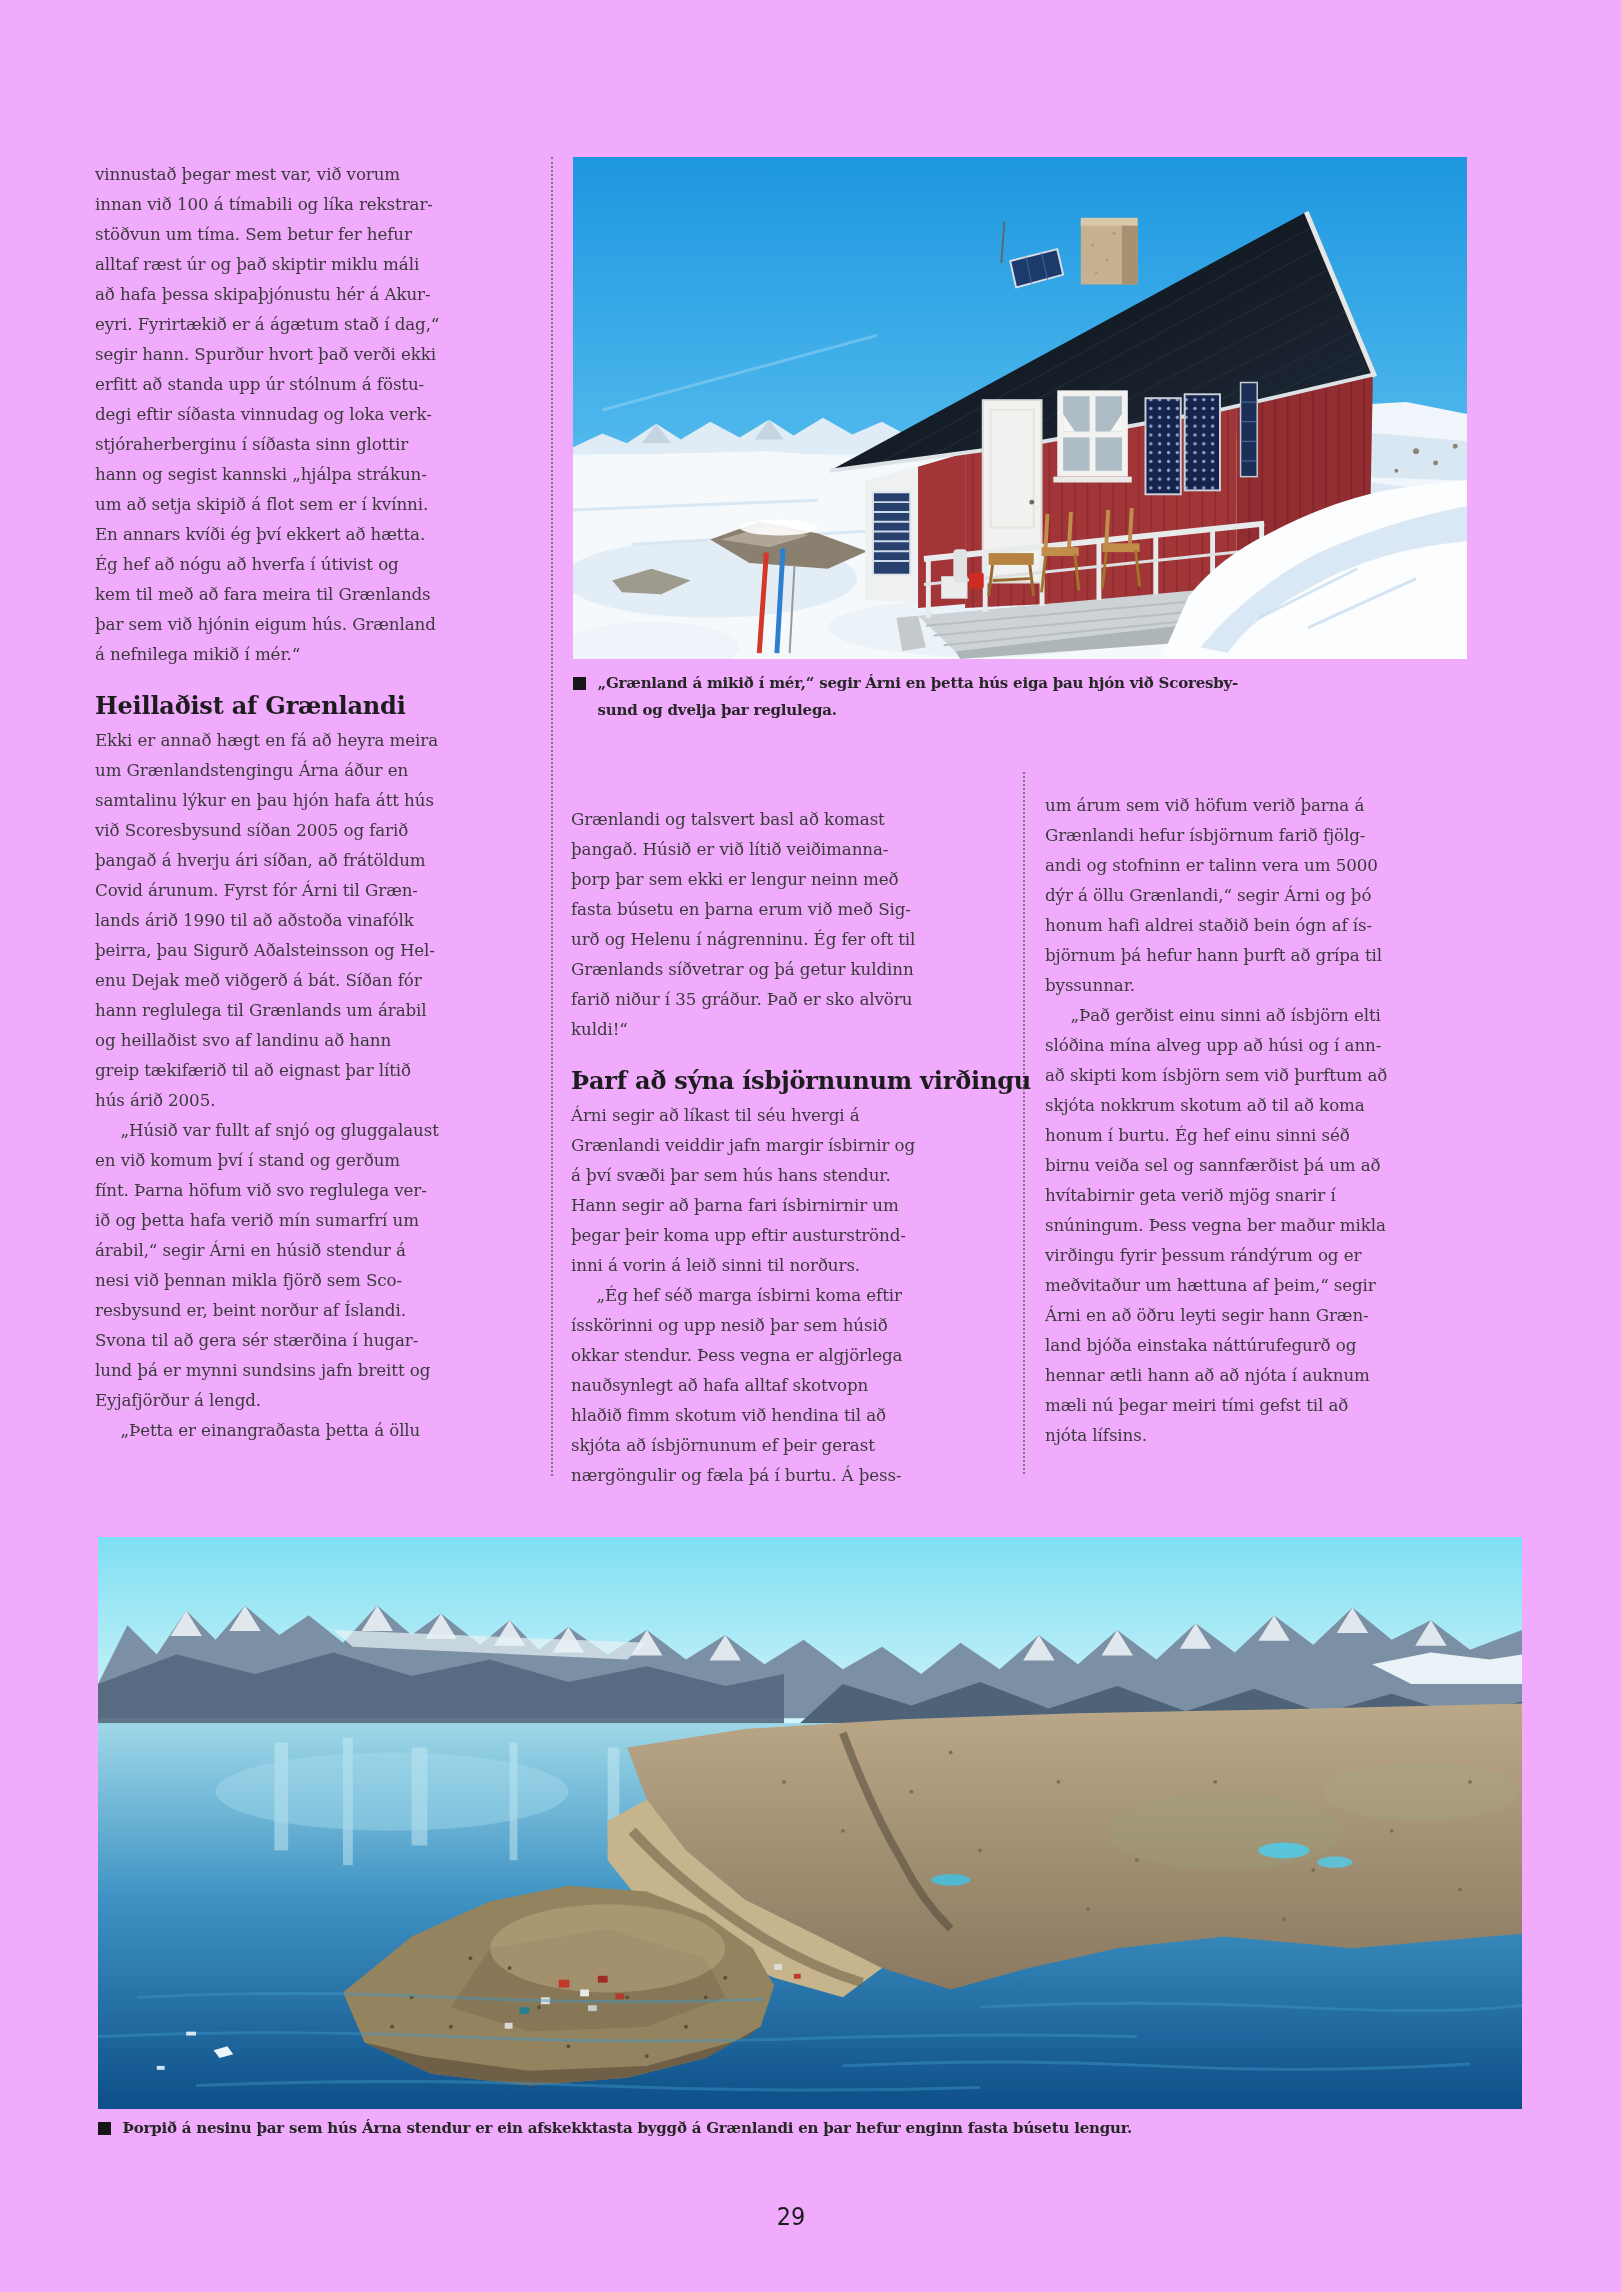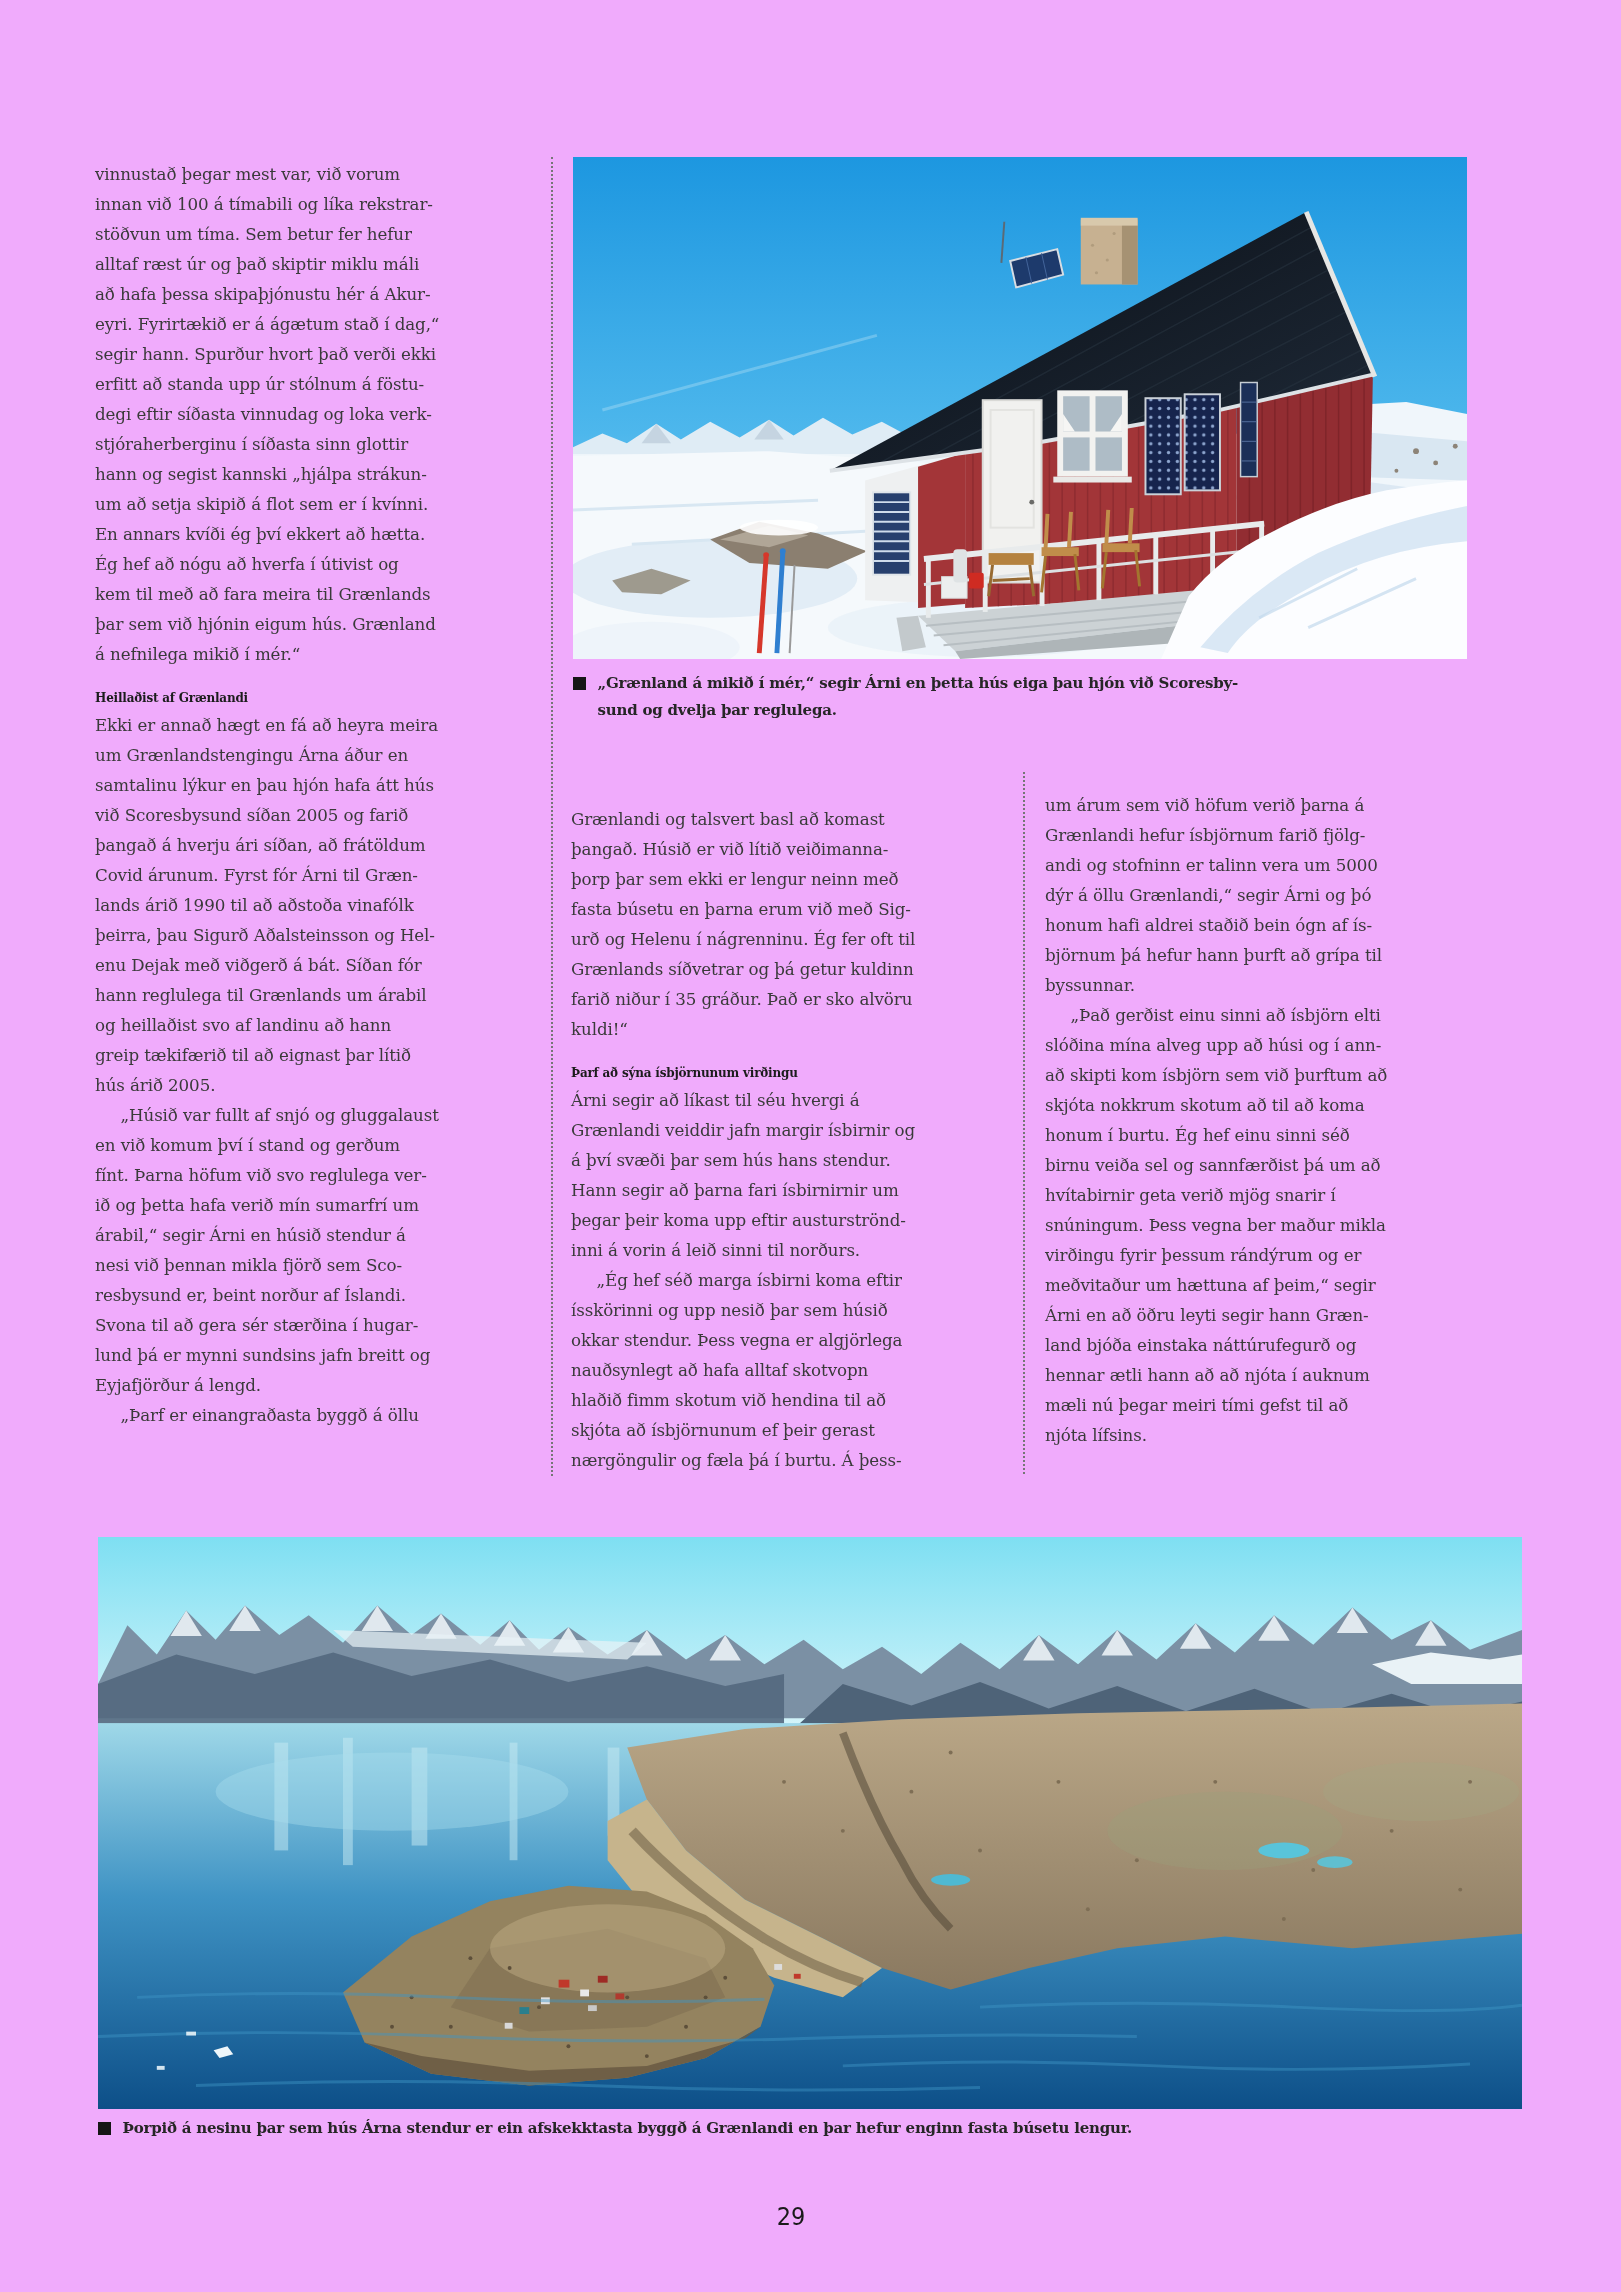--- a/index.html
+++ b/index.html
@@ -1,21 +1,21 @@
 <!DOCTYPE html>
 <html><head>
 <meta charset="utf-8">
 <style>
   html,body{margin:0;padding:0;background:#ffffff;}
   .page{position:relative;width:1621px;height:2293px;background:#f0abfc;
         font-family:"DejaVu Serif", serif;color:#3a3a3a;overflow:hidden;padding-left:46px;}
   .col{position:absolute;}
   .para{font-size:16.7px;line-height:30px;white-space:pre;letter-spacing:-0.1px;}
   .indent{text-indent:25.5px;}
-  .section-heading{font-size:12px;font-weight:bold;color:#1c1c1c;margin:21.6px 0 5.9px 0;white-space:pre;letter-spacing:-0.2px;}
+  .section-heading{font-size:24px;font-weight:bold;color:#1c1c1c;margin:21.6px 0 5.9px 0;white-space:pre;letter-spacing:-0.2px;}
   .dotted-sep{position:absolute;width:0;border-left:2px dotted #767676;}
   .photo{position:absolute;overflow:hidden;}
   .photo svg{display:block;}
   .caption{position:absolute;font-size:15px;font-weight:bold;color:#262626;line-height:26.5px;}
   .cap-bullet{position:absolute;left:0;top:6.9px;width:12.7px;height:12.7px;background:#161616;}
   .cap-text{display:block;margin-left:24.5px;white-space:pre;letter-spacing:-0.2px;}
   .page-number{position:absolute;left:0;top:2201px;width:1582px;text-align:center;
                font-family:"DejaVu Sans", sans-serif;font-size:25.5px;color:#1a1a1a;
                transform:scaleX(0.88);}
 </style>
@@ -59,21 +59,21 @@
     <div class="para indent">„Húsið var fullt af snjó og gluggalaust
 en við komum því í stand og gerðum
 fínt. Þarna höfum við svo reglulega ver-
 ið og þetta hafa verið mín sumarfrí um
 árabil,“ segir Árni en húsið stendur á
 nesi við þennan mikla fjörð sem Sco-
 resbysund er, beint norður af Íslandi.
 Svona til að gera sér stærðina í hugar-
 lund þá er mynni sundsins jafn breitt og
 Eyjafjörður á lengd.</div>
-    <div class="para indent">„Þarf er einangraðasta byggð á öllu</div>
+    <div class="para indent">„Þetta er einangraðasta þetta á öllu</div>
   </div>
 
   <div class="dotted-sep" style="left:551px;top:157px;height:1319px;"></div>
   <div class="dotted-sep" style="left:1023px;top:772px;height:702px;"></div>
 
   <div class="photo" style="left:573px;top:157px;width:894px;height:502px;">
     <svg viewBox="0 0 912 512" width="894" height="502" preserveAspectRatio="none">
       <defs>
         <linearGradient id="skyG" x1="0" y1="0" x2="0" y2="1">
           <stop offset="0" stop-color="#1d97e0"></stop>

